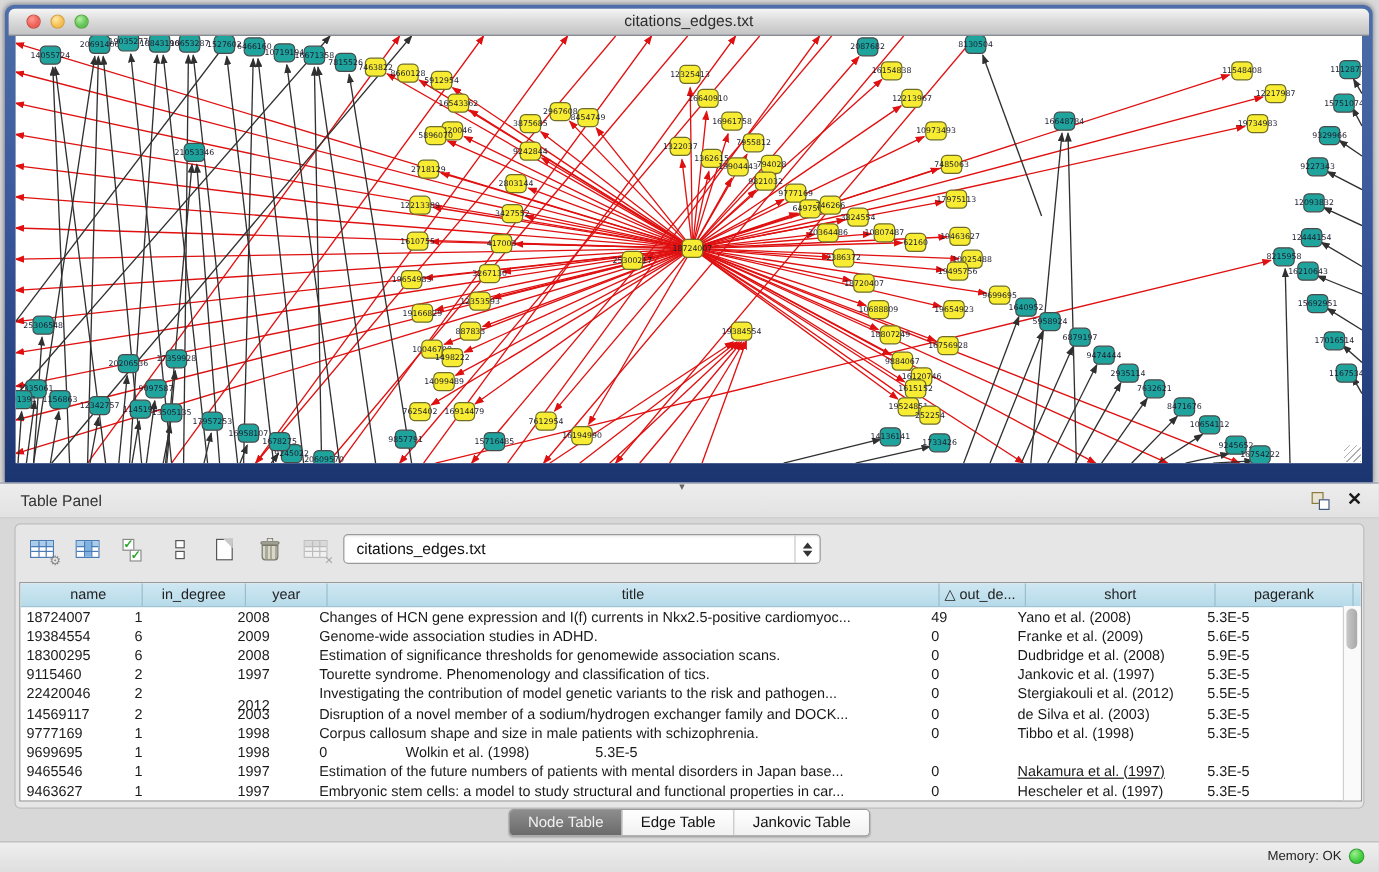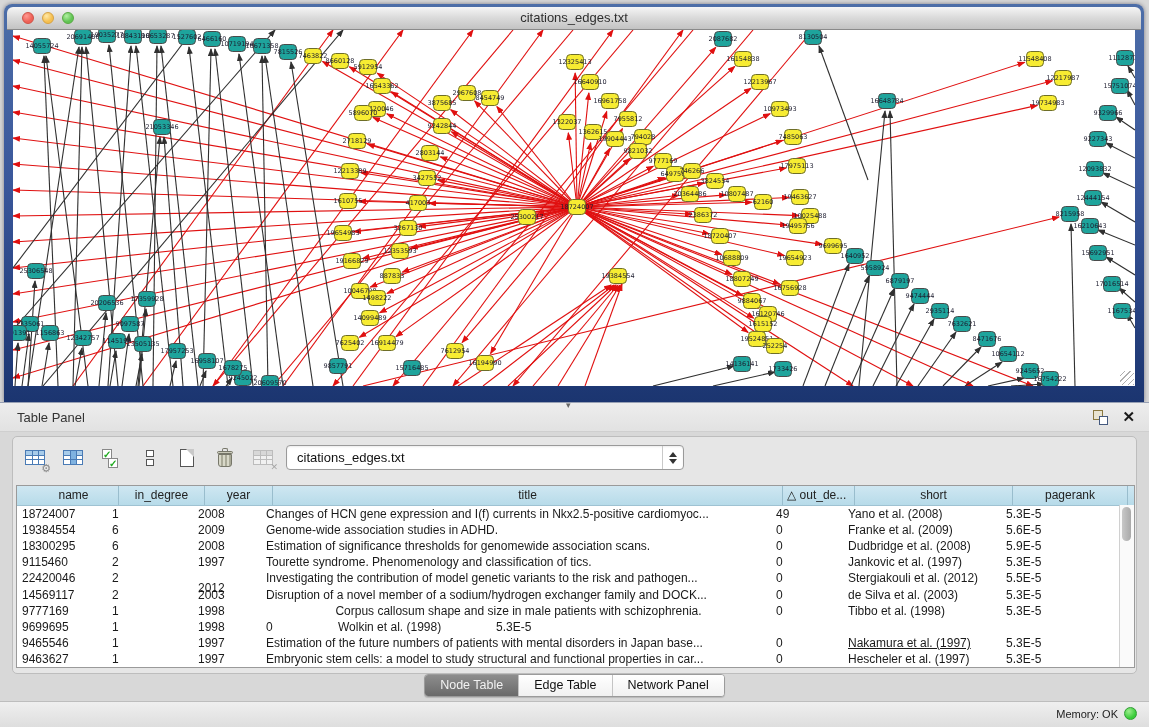--- a/index.html
+++ b/index.html
@@ -694,21 +694,21 @@
           <div class="td" style="width: 68px;">2003</div>
           <div class="td" style="width: 510px;">Disruption of a novel member of a sodium/hydrogen exchanger family and DOCK...</div>
           <div class="td" style="width: 72px;">0</div>
           <div class="td" style="width: 158px;">de Silva et al. (2003)</div>
           <div class="td" style="width: 115px;">5.3E-5</div>
         </div>
         <div class="trow">
           <div class="td" style="width: 90px;">9777169</div>
           <div class="td" style="width: 86px;">1</div>
           <div class="td" style="width: 68px;">1998</div>
-          <div class="td" style="width: 510px; text-align: center;">Corpus callosum shape and size in male patients with schizophrenia.</div>
+          <div class="td" style="width: 510px;">Corpus callosum shape and size in male patients with schizophrenia.</div>
           <div class="td" style="width: 72px;">0</div>
           <div class="td" style="width: 158px;">Tibbo et al. (1998)</div>
           <div class="td" style="width: 115px;">5.3E-5</div>
         </div>
         <div class="trow">
           <div class="td" style="width: 90px;">9699695</div>
           <div class="td" style="width: 86px;">1</div>
           <div class="td" style="width: 68px;">1998</div>
           <div class="td" style="width: 72px;">0</div>
           <div class="td" style="width: 158px;">Wolkin et al. (1998)</div>
@@ -735,21 +735,21 @@
       </div>
     <div class="vscroll">
         <div class="vthumb"></div>
       </div>
   </div>
 </div>
 
 <div class="seg-tabs" id="seg-tabs">
     <div class="seg sel">Node Table</div>
     <div class="seg">Edge Table</div>
-    <div class="seg">Network Panel</div>
+    <div class="seg">Jankovic Table</div>
   </div>
 
 <div class="statusbar">
   <div class="mem">
     <span class="mem-label">Memory: OK</span>
     <span class="mem-dot"></span>
   </div>
 </div>
 
 </body></html>

